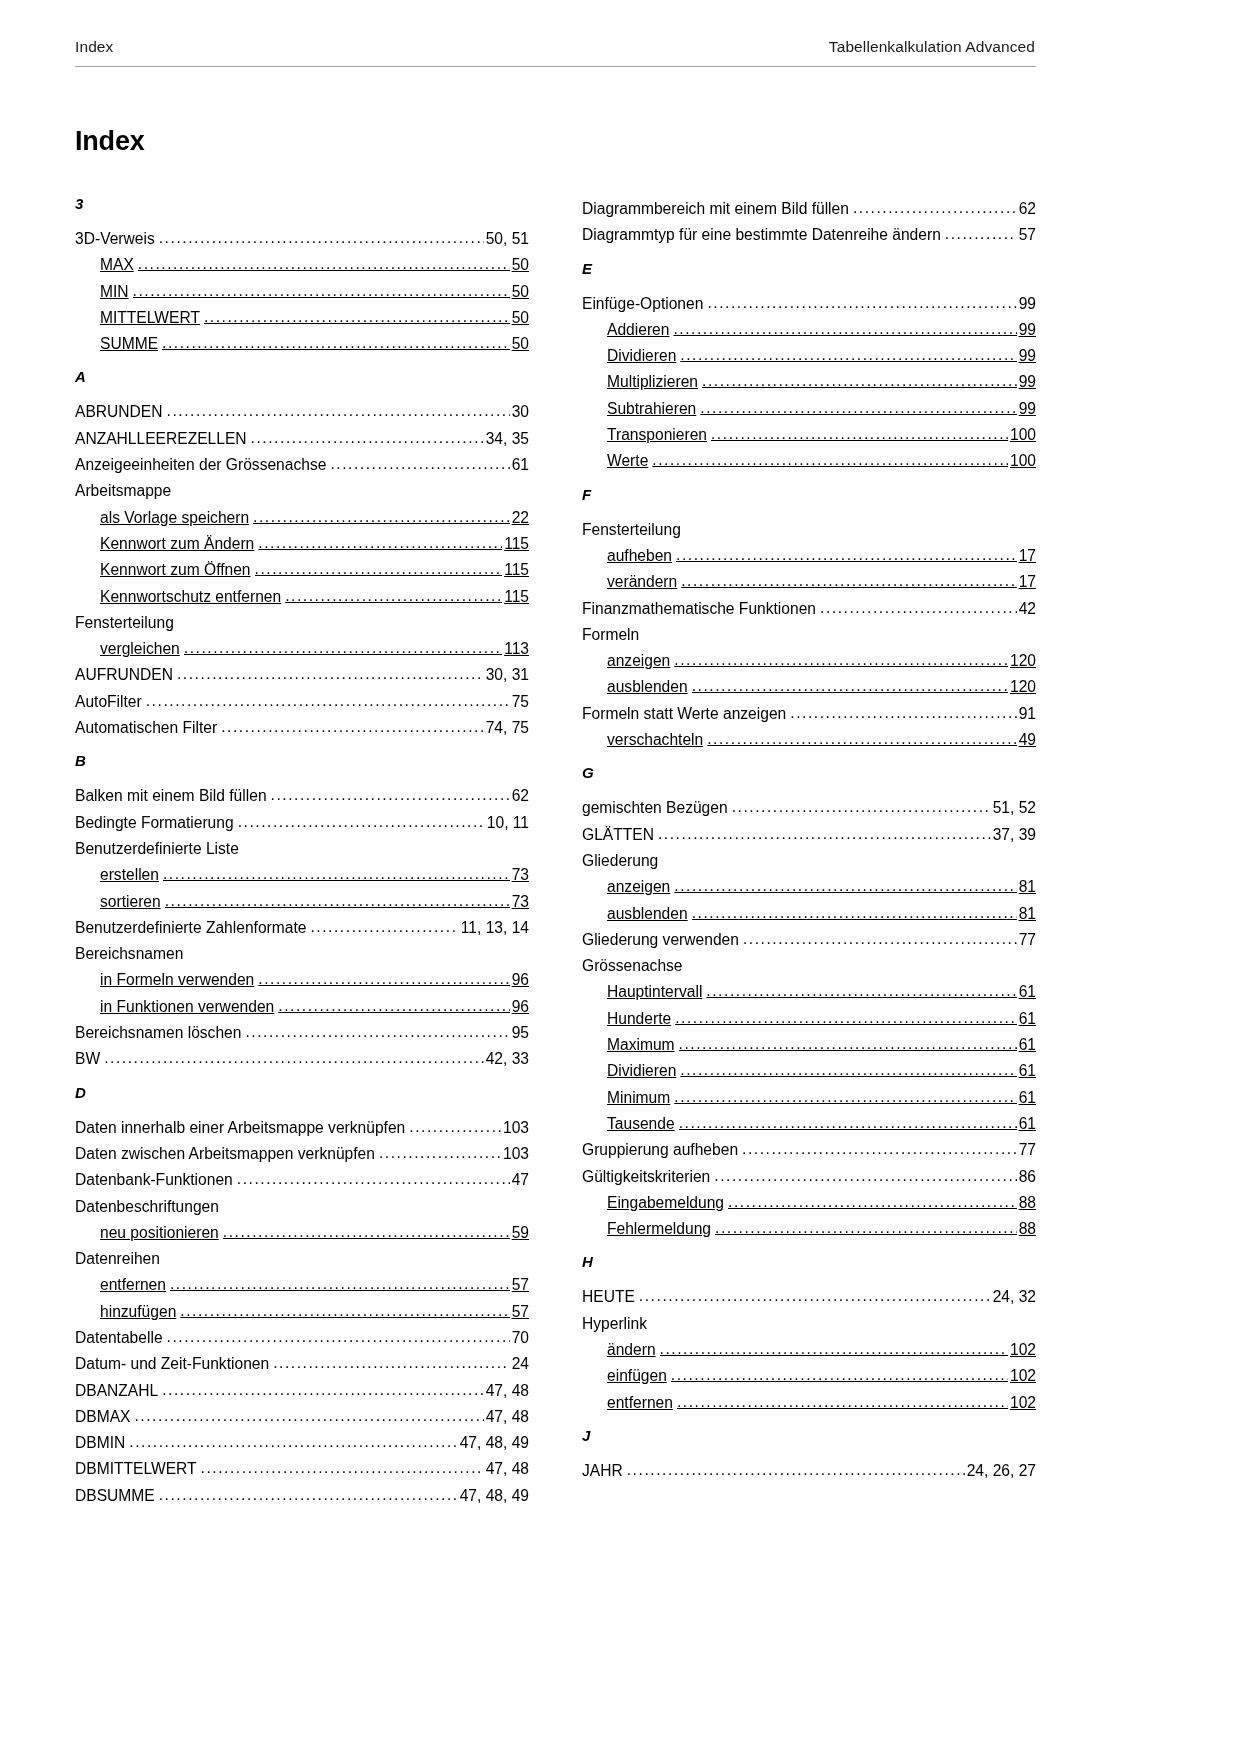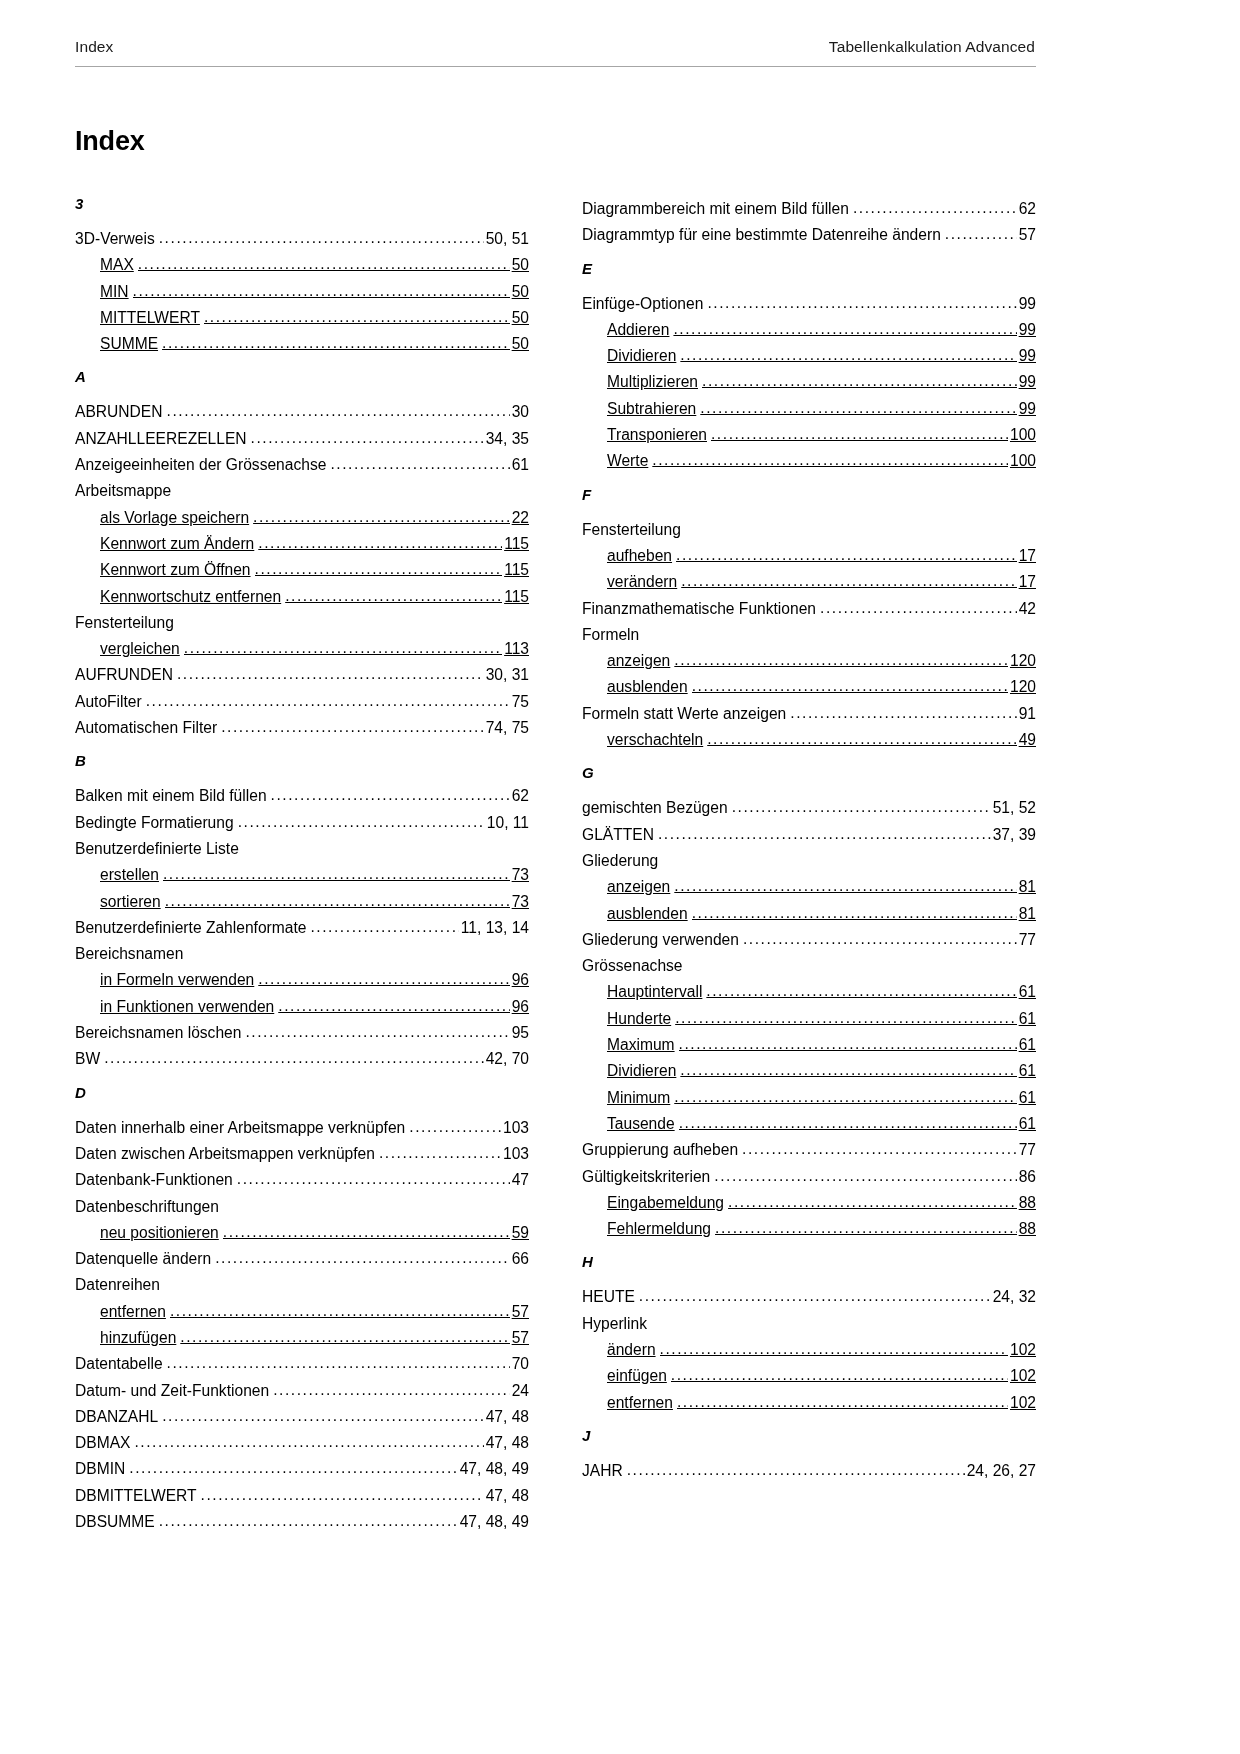--- a/index.html
+++ b/index.html
@@ -265,21 +265,21 @@
           <span class="pages">96</span>
         </div>
         <div class="entry">
           <span class="label">Bereichsnamen löschen</span>
           <span class="leader"></span>
           <span class="pages">95</span>
         </div>
         <div class="entry">
           <span class="label">BW</span>
           <span class="leader"></span>
-          <span class="pages">42, 70</span>
+          <span class="pages">42, 33</span>
         </div>
         <div class="sect-letter">D</div>
         <div class="entry">
           <span class="label">Daten innerhalb einer Arbeitsmappe verknüpfen</span>
           <span class="leader"></span>
           <span class="pages">103</span>
         </div>
         <div class="entry">
           <span class="label">Daten zwischen Arbeitsmappen verknüpfen</span>
           <span class="leader"></span>
@@ -290,25 +290,20 @@
           <span class="leader"></span>
           <span class="pages">47</span>
         </div>
         <div class="entry group">
           <span class="label">Datenbeschriftungen</span>
         </div>
         <div class="entry sub">
           <span class="label">neu positionieren</span>
           <span class="leader"></span>
           <span class="pages">59</span>
-        </div>
-        <div class="entry">
-          <span class="label">Datenquelle ändern</span>
-          <span class="leader"></span>
-          <span class="pages">66</span>
         </div>
         <div class="entry group">
           <span class="label">Datenreihen</span>
         </div>
         <div class="entry sub">
           <span class="label">entfernen</span>
           <span class="leader"></span>
           <span class="pages">57</span>
         </div>
         <div class="entry sub">

